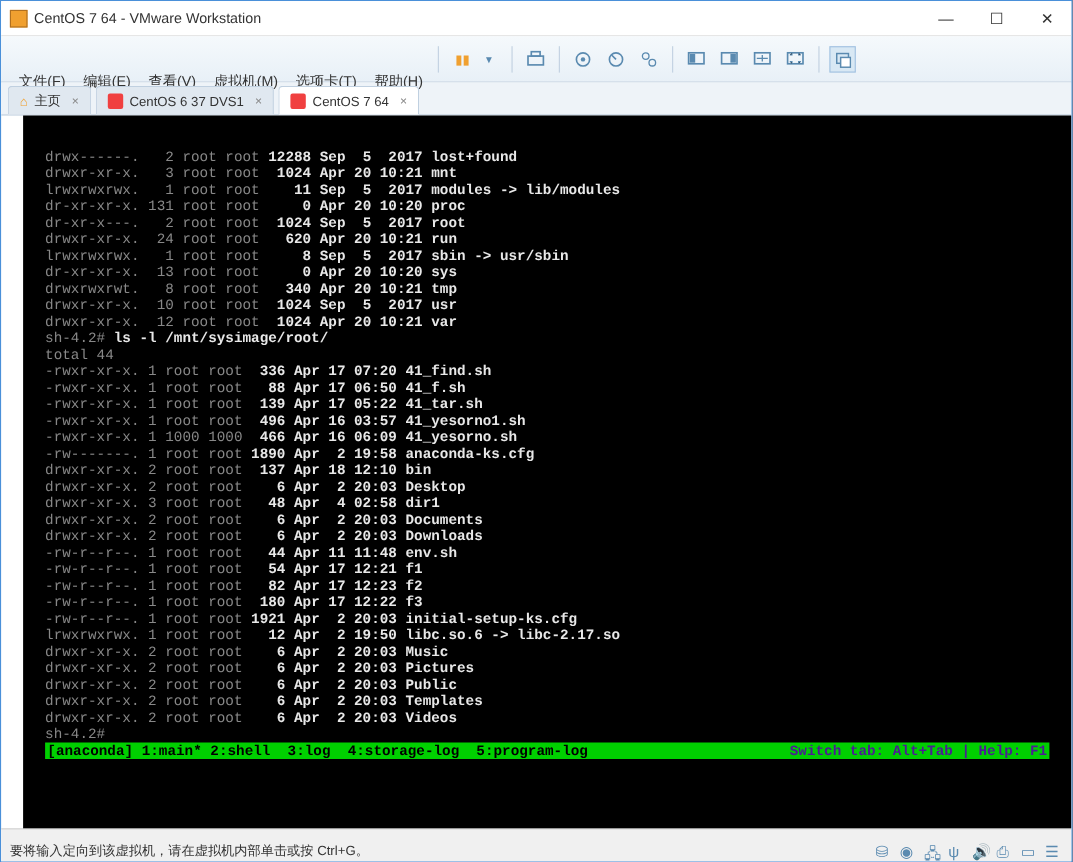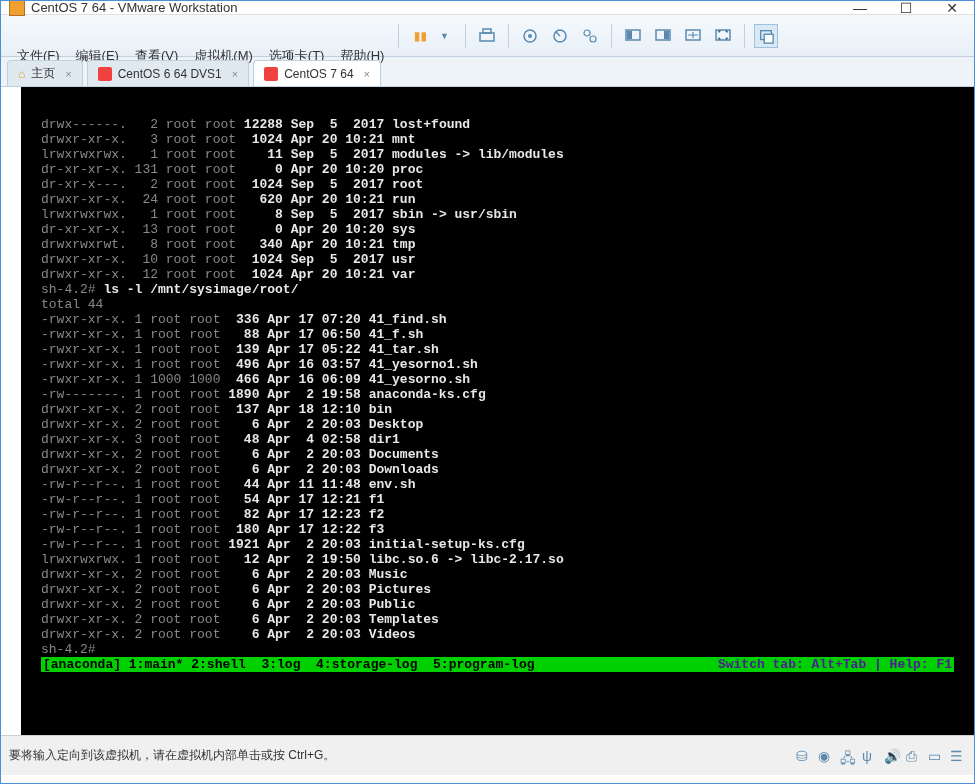--- a/index.html
+++ b/index.html
@@ -1,17 +1,17 @@
 <!DOCTYPE html>
 <html><head>
 <meta charset="utf-8">
 <style>
 * { margin: 0; padding: 0; box-sizing: border-box; }
 body { font-family: "Segoe UI", Tahoma, sans-serif; font-size: 12px; background: #fff; width: 975px; height: 784px; overflow: hidden; border: 1px solid #4a90d9; }
-.titlebar { height: 14px; background: #fff; display: flex; align-items: center; padding: 0 8px; border-bottom: 1px solid #e0e0e0; }
+.titlebar { height: 32px; background: #fff; display: flex; align-items: center; padding: 0 8px; border-bottom: 1px solid #e0e0e0; }
 .titlebar .app-icon { width: 16px; height: 16px; background: #f0a030; border: 1px solid #b07020; margin-right: 6px; }
 .titlebar .title { flex: 1; color: #333; font-size: 13px; }
 .titlebar .win-controls { display: flex; gap: 18px; }
 .titlebar .win-btn { width: 28px; height: 20px; display: flex; align-items: center; justify-content: center; cursor: pointer; font-size: 14px; color: #333; }
 .menubar { height: 42px; background: linear-gradient(#f5f9fc, #e8f0f7); display: flex; align-items: center; padding: 0 8px; border-bottom: 1px solid #c0d0e0; }
 .menubar .menu-item { padding: 4px 8px; cursor: pointer; color: #333; font-size: 13px; margin-top: 40px; }
 .menubar .sep { width: 1px; height: 24px; background: #c0d0e0; margin: 0 6px; }
 .menubar .tool-icon { width: 24px; height: 24px; margin: 0 3px; cursor: pointer; display: flex; align-items: center; justify-content: center; color: #5a8ab0; }
 .menubar .pause-icon { color: #f0a030; }
 .menubar .dropdown-arrow { color: #5a8ab0; font-size: 9px; margin-left: -3px; }
@@ -115,21 +115,21 @@
 </div>
 
 <div class="tabbar">
   <div class="tab">
     <span class="home-icon">⌂</span>
     <span>主页</span>
     <span class="close-x">×</span>
   </div>
   <div class="tab">
     <span class="tab-icon vm-icon"></span>
-    <span>CentOS 6 64 DVS1</span>
+    <span>CentOS 6 37 DVS1</span>
     <span class="close-x">×</span>
   </div>
   <div class="tab active">
     <span class="tab-icon vm-icon"></span>
     <span>CentOS 7 64</span>
     <span class="close-x">×</span>
   </div>
 </div>
 
 <div class="terminal" id="term"><div><span class="t-dark">drwx------.   2 root root</span><span class="t-white"> 12288 Sep  5  2017 lost+found</span></div><div><span class="t-dark">drwxr-xr-x.   3 root root</span><span class="t-white">  1024 Apr 20 10:21 mnt</span></div><div><span class="t-dark">lrwxrwxrwx.   1 root root</span><span class="t-white">    11 Sep  5  2017 modules -&gt; lib/modules</span></div><div><span class="t-dark">dr-xr-xr-x. 131 root root</span><span class="t-white">     0 Apr 20 10:20 proc</span></div><div><span class="t-dark">dr-xr-x---.   2 root root</span><span class="t-white">  1024 Sep  5  2017 root</span></div><div><span class="t-dark">drwxr-xr-x.  24 root root</span><span class="t-white">   620 Apr 20 10:21 run</span></div><div><span class="t-dark">lrwxrwxrwx.   1 root root</span><span class="t-white">     8 Sep  5  2017 sbin -&gt; usr/sbin</span></div><div><span class="t-dark">dr-xr-xr-x.  13 root root</span><span class="t-white">     0 Apr 20 10:20 sys</span></div><div><span class="t-dark">drwxrwxrwt.   8 root root</span><span class="t-white">   340 Apr 20 10:21 tmp</span></div><div><span class="t-dark">drwxr-xr-x.  10 root root</span><span class="t-white">  1024 Sep  5  2017 usr</span></div><div><span class="t-dark">drwxr-xr-x.  12 root root</span><span class="t-white">  1024 Apr 20 10:21 var</span></div><div><span class="t-dark">sh-4.2#</span><span class="t-white"> ls -l /mnt/sysimage/root/</span></div><div><span class="t-dark">total 44</span></div><div><span class="t-dark">-rwxr-xr-x. 1 root root</span><span class="t-white">  336 Apr 17 07:20 41_find.sh</span></div><div><span class="t-dark">-rwxr-xr-x. 1 root root</span><span class="t-white">   88 Apr 17 06:50 41_f.sh</span></div><div><span class="t-dark">-rwxr-xr-x. 1 root root</span><span class="t-white">  139 Apr 17 05:22 41_tar.sh</span></div><div><span class="t-dark">-rwxr-xr-x. 1 root root</span><span class="t-white">  496 Apr 16 03:57 41_yesorno1.sh</span></div><div><span class="t-dark">-rwxr-xr-x. 1 1000 1000</span><span class="t-white">  466 Apr 16 06:09 41_yesorno.sh</span></div><div><span class="t-dark">-rw-------. 1 root root</span><span class="t-white"> 1890 Apr  2 19:58 anaconda-ks.cfg</span></div><div><span class="t-dark">drwxr-xr-x. 2 root root</span><span class="t-white">  137 Apr 18 12:10 bin</span></div><div><span class="t-dark">drwxr-xr-x. 2 root root</span><span class="t-white">    6 Apr  2 20:03 Desktop</span></div><div><span class="t-dark">drwxr-xr-x. 3 root root</span><span class="t-white">   48 Apr  4 02:58 dir1</span></div><div><span class="t-dark">drwxr-xr-x. 2 root root</span><span class="t-white">    6 Apr  2 20:03 Documents</span></div><div><span class="t-dark">drwxr-xr-x. 2 root root</span><span class="t-white">    6 Apr  2 20:03 Downloads</span></div><div><span class="t-dark">-rw-r--r--. 1 root root</span><span class="t-white">   44 Apr 11 11:48 env.sh</span></div><div><span class="t-dark">-rw-r--r--. 1 root root</span><span class="t-white">   54 Apr 17 12:21 f1</span></div><div><span class="t-dark">-rw-r--r--. 1 root root</span><span class="t-white">   82 Apr 17 12:23 f2</span></div><div><span class="t-dark">-rw-r--r--. 1 root root</span><span class="t-white">  180 Apr 17 12:22 f3</span></div><div><span class="t-dark">-rw-r--r--. 1 root root</span><span class="t-white"> 1921 Apr  2 20:03 initial-setup-ks.cfg</span></div><div><span class="t-dark">lrwxrwxrwx. 1 root root</span><span class="t-white">   12 Apr  2 19:50 libc.so.6 -&gt; libc-2.17.so</span></div><div><span class="t-dark">drwxr-xr-x. 2 root root</span><span class="t-white">    6 Apr  2 20:03 Music</span></div><div><span class="t-dark">drwxr-xr-x. 2 root root</span><span class="t-white">    6 Apr  2 20:03 Pictures</span></div><div><span class="t-dark">drwxr-xr-x. 2 root root</span><span class="t-white">    6 Apr  2 20:03 Public</span></div><div><span class="t-dark">drwxr-xr-x. 2 root root</span><span class="t-white">    6 Apr  2 20:03 Templates</span></div><div><span class="t-dark">drwxr-xr-x. 2 root root</span><span class="t-white">    6 Apr  2 20:03 Videos</span></div><div><span class="t-dark">sh-4.2#</span><span class="t-white"> </span></div><div class="statusline"><span>[anaconda] 1:main* 2:shell  3:log  4:storage-log  5:program-log</span><span class="right">Switch tab: Alt+Tab | Help: F1</span></div></div>

